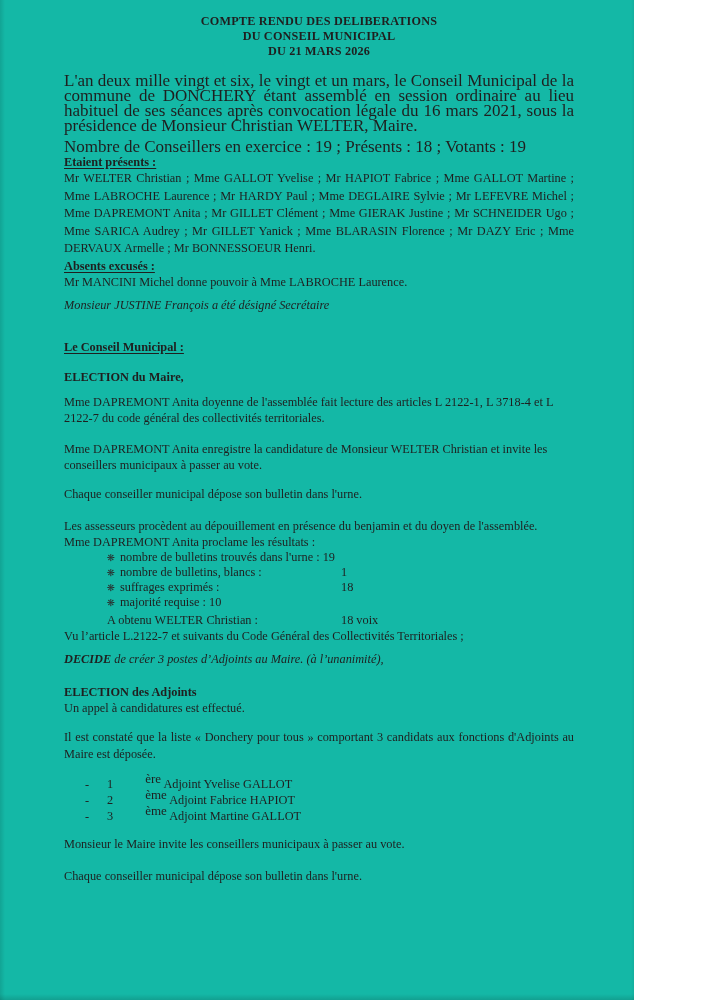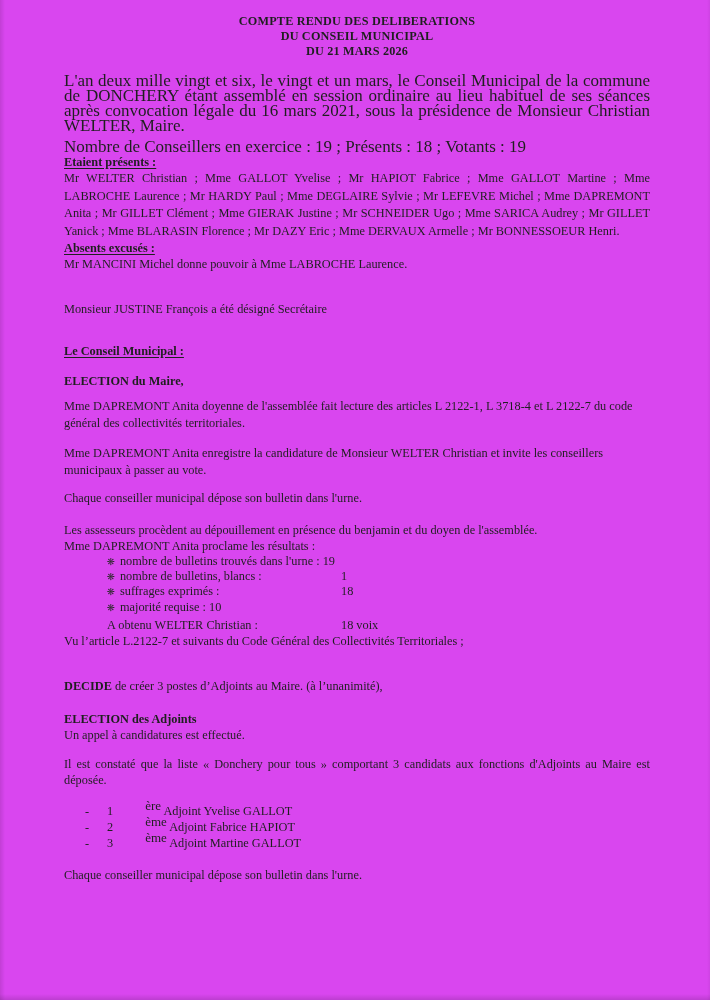--- a/index.html
+++ b/index.html
@@ -1,39 +1,39 @@
 <!DOCTYPE html>
 <html><head>
 <meta charset="utf-8">
 <style>
   html,body{margin:0;padding:0;}
   body{
     width:710px;height:1000px;background:#ffffff;
     font-family:"Liberation Serif","DejaVu Serif",serif;
     color:#1f1f1f;position:relative;overflow:hidden;
   }
-  .page{position:relative;width:710px;height:1000px;background:#d946ef;}
+  .page{position:relative;width:634px;height:1000px;background:#14b8a6;}
   .edge-left{position:absolute;left:0;top:0;bottom:0;width:5px;
     background:linear-gradient(to right,rgba(0,0,0,0.11),rgba(0,0,0,0));}
   .edge-right{position:absolute;right:0;top:0;bottom:0;width:3px;
     background:linear-gradient(to left,rgba(0,0,0,0.05),rgba(0,0,0,0));}
   .edge-bottom{position:absolute;left:0;right:0;bottom:0;height:6px;
     background:linear-gradient(to bottom,rgba(0,0,0,0),rgba(0,0,0,0.13));}
   .content{position:relative;padding:14px 60px 0 64px;}
   p{margin:0;font-size:12.3px;line-height:16px;}
   .title{text-align:center;font-weight:700;font-size:12.2px;line-height:15px;letter-spacing:.2px;}
   .small{font-size:17px;line-height:15px;}
   .justify{text-align:justify;}
   .names{line-height:17.5px;}
   .lh165{line-height:16.5px;}
   .bold{font-weight:700;}
   .hu{font-weight:700;text-decoration:underline;text-underline-offset:2px;}
   .mt6{margin-top:6px;}  .mt9{margin-top:9px;}  .mt10{}
   .mt12{margin-top:12px;} .mt13{margin-top:13px;} .mt14{margin-top:14px;}
-  .mt15{margin-top:29px;} .mt16{margin-top:16px;} .mt17{margin-top:17px;}
+  .mt15{margin-top:7px;font-style:italic;} .mt16{margin-top:16px;} .mt17{margin-top:17px;}
   .mt26{margin-top:26px;}
   .res-row{position:relative;margin-left:43px;line-height:15.2px;font-size:12.3px;}
   .res-row.last{line-height:16px;margin-top:2px;}
   .res-bullet{font-family:"DejaVu Sans",sans-serif;font-size:9.5px;margin-right:5px;color:#2a2a2a;}
   .res-value{position:absolute;left:234px;top:0;}
   .cand-row{display:flex;margin-left:21px;line-height:16px;font-size:12.3px;}
   .cand-dash{width:22px;}
   .sup{font-size:13px;vertical-align:super;line-height:0;padding-left:32px;}
 </style>
 </head>
@@ -113,18 +113,19 @@
       <div class="cand-row">
         <span class="cand-dash">-</span>
         <span><span>2</span><span class="sup">ème</span><span> Adjoint Fabrice HAPIOT</span></span>
       </div>
       <div class="cand-row">
         <span class="cand-dash">-</span>
         <span><span>3</span><span class="sup">ème</span><span> Adjoint Martine GALLOT</span></span>
       </div>
     </div>
 
+    <p class="mt12">Monsieur le Maire invite les conseillers municipaux à passer au vote.</p>
 
     <p class="mt16">Chaque conseiller municipal dépose son bulletin dans l'urne.</p>
 
   </div>
   <div class="edge-bottom"></div>
 </div>
 
 </body></html>

